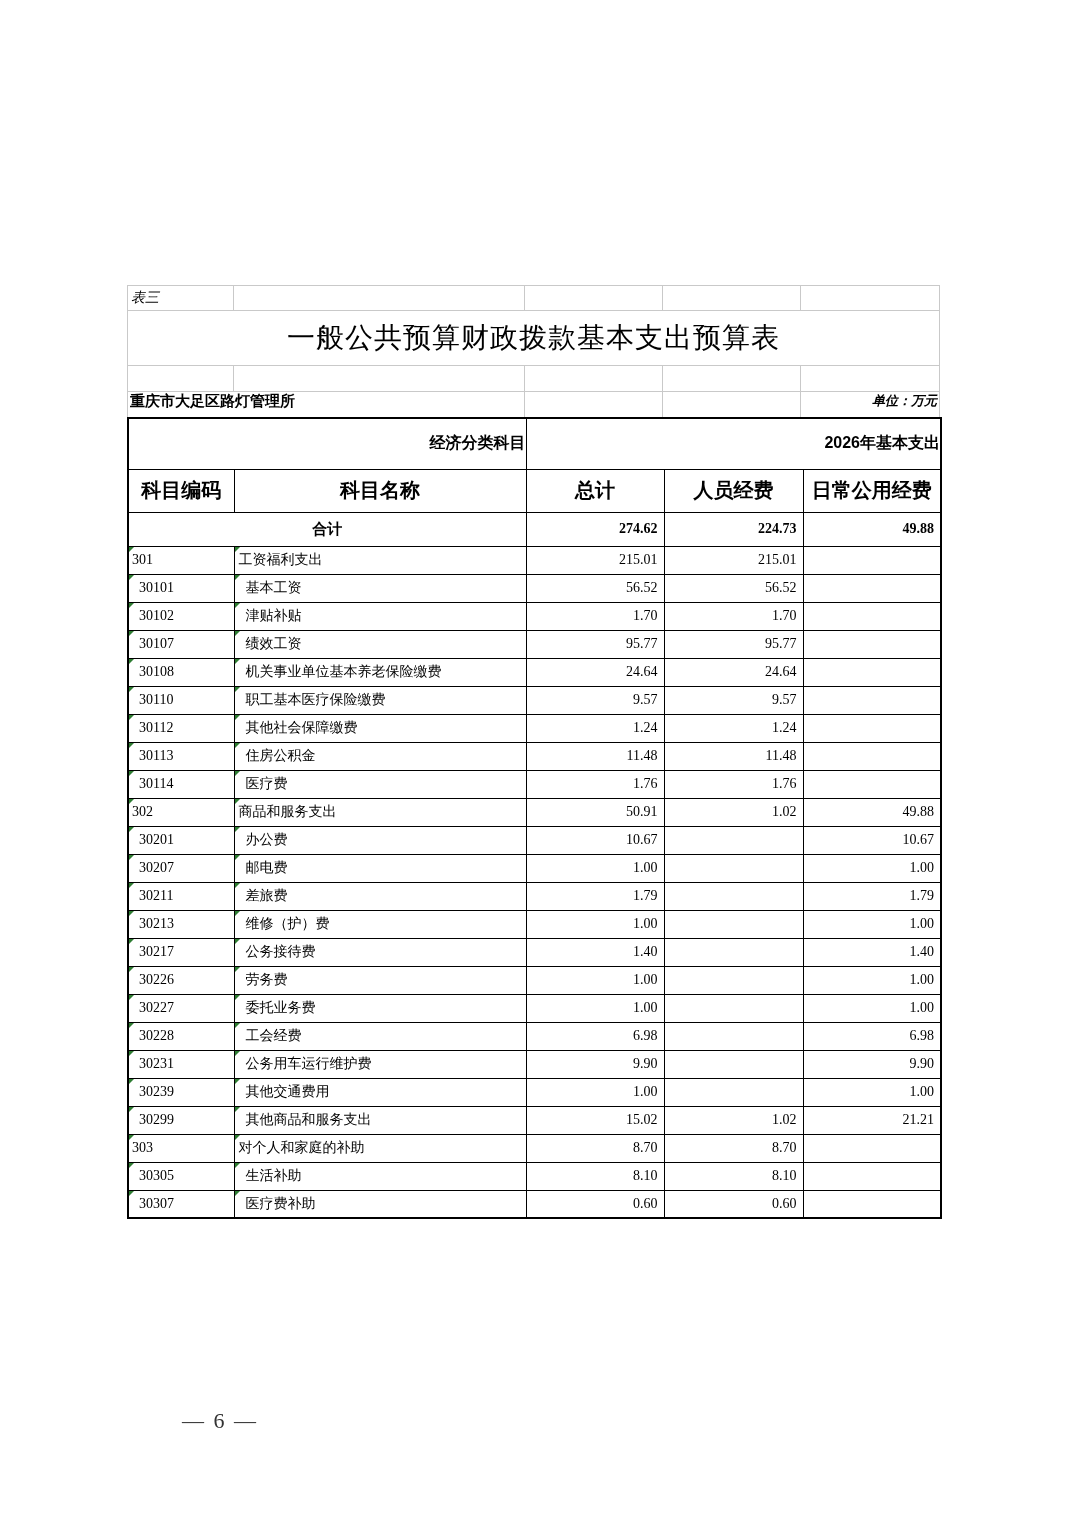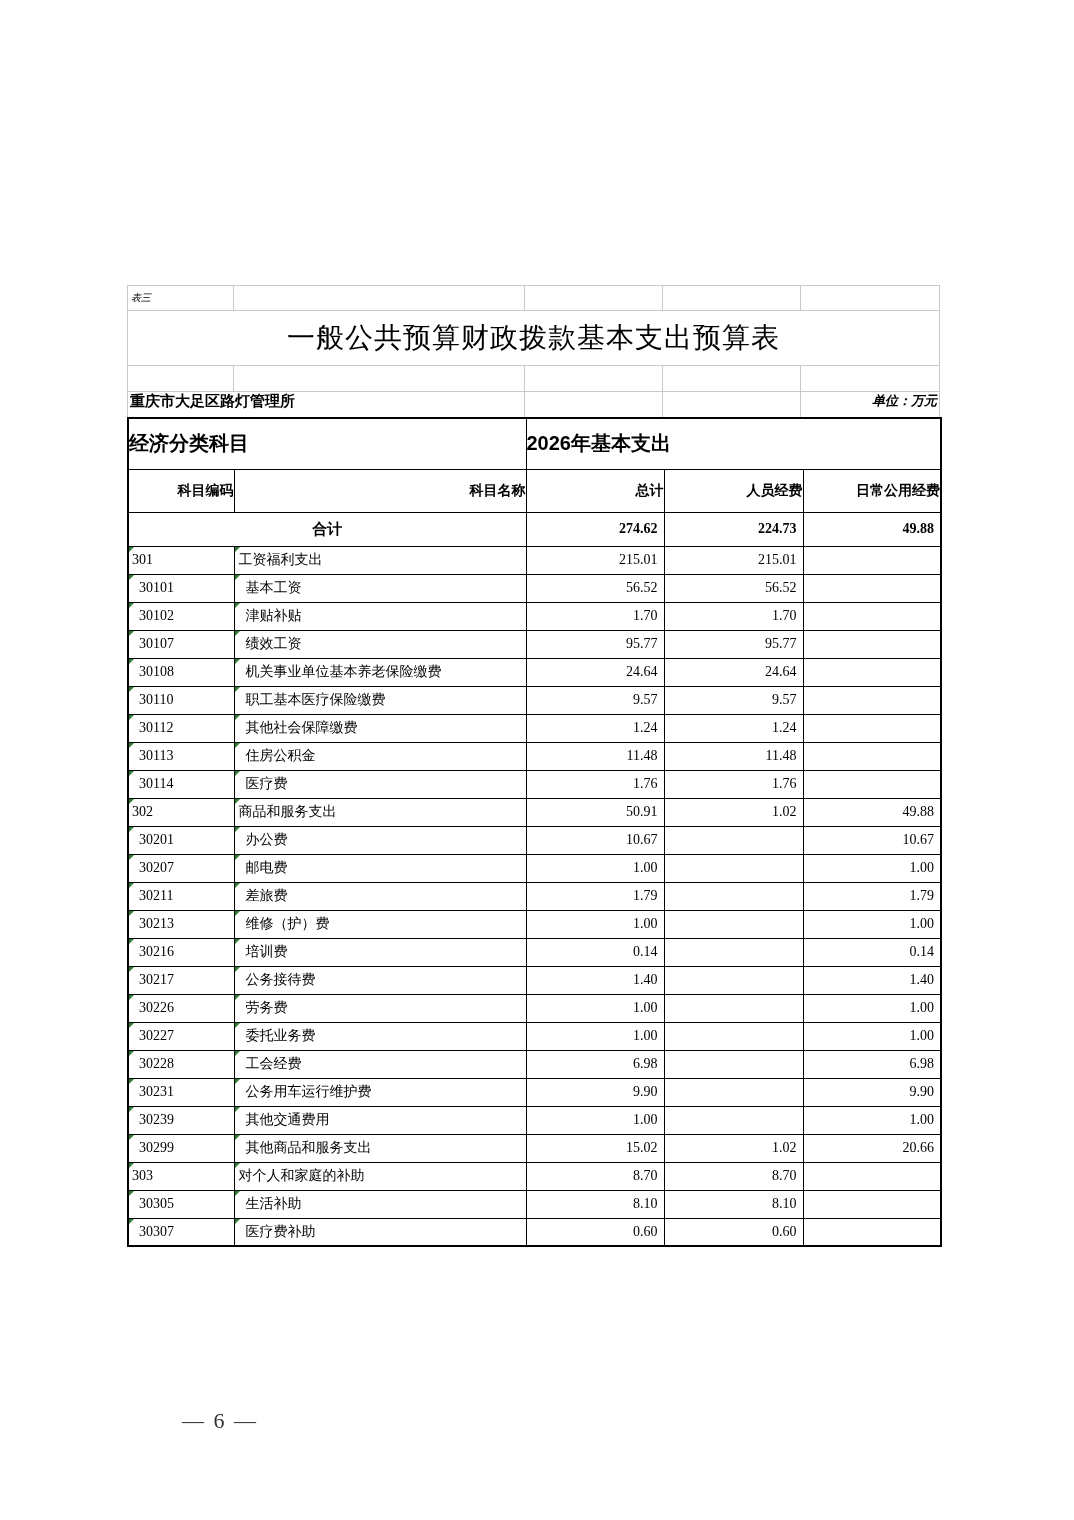--- a/index.html
+++ b/index.html
@@ -9,44 +9,44 @@
     overflow:hidden;
   }
   .sheet { position:absolute; left:127px; top:285px; width:813px; }
 
   
   .grid-row { display:flex; box-sizing:border-box; border-left:1px solid var(--grid-gray); border-right:1px solid var(--grid-gray); }
   .grid-row .gc { box-sizing:border-box; border-right:1px solid var(--grid-gray); height:100%; }
   .grid-row .gc:last-child { border-right:none;font-style:italic; }
   .row-a { height:26px; border-top:1px solid var(--grid-gray); border-bottom:1px solid var(--grid-gray); }
   .row-a .gc { display:flex; align-items:center; }
-  .corner-label { font-size:10px; padding-left:3px; font-style:italic; }
+  .corner-label { font-size:14px; padding-left:3px; font-style:italic; }
   .title-row {
     height:55px; display:flex; align-items:center; justify-content:center;
     border-bottom:1px solid var(--grid-gray);
     font-family:"Liberation Sans","DejaVu Sans",sans-serif;
     font-weight:normal; font-size:28px; letter-spacing:1px;
     box-sizing:border-box; border-left:1px solid var(--grid-gray); border-right:1px solid var(--grid-gray);
   }
   .row-empty { height:26px; border-bottom:1px solid var(--grid-gray); }
   .row-org { height:25px; align-items:center; }
   .row-org .org-cell { display:flex; align-items:flex-start; }
   .org-name { font-family:"Liberation Sans","DejaVu Sans",sans-serif; font-weight:bold; font-size:15px; padding-left:2px; }
   .unit-note { justify-content:flex-end; font-size:13px; font-weight:600; padding-right:2px; }
 
   
   .w1 { width:106px; } .w2 { width:292px; } .w3 { width:138px; }
   .w4 { width:139px; } .w5 { width:138px; } .w12 { width:398px; }
 
   
   table.main { border-collapse:collapse; width:813px; table-layout:fixed; border:2px solid #000; }
   table.main td, table.main th { border:1px solid #000; padding:0; vertical-align:middle; box-sizing:border-box; }
-  .hdr1 td { height:51px; text-align:left; font-weight:bold; font-size:20px;
+  .hdr1 td { height:51px; text-align:right; font-weight:bold; font-size:16px;
              font-family:"Liberation Sans","DejaVu Sans",sans-serif; }
-  .hdr2 td { height:43px; text-align:right; font-weight:bold; font-size:14px;
+  .hdr2 td { height:43px; text-align:center; font-weight:bold; font-size:20px;
              font-family:Liberation Mono, monospace; border-bottom:2px solid #000; }
   .total-row td { height:34px; font-weight:bold; font-size:15px; border-bottom:2px solid #000; }
   .total-label { text-align:center; }
   .num { text-align:right; padding-right:6px !important; font-size:14px; }
   .total-row .num { font-size:14px; }
   .data-row td { height:28px; font-size:14px; }
   .cell-code { position:relative; text-align:left; padding-left:10px !important;margin-top:7px; }
   .cell-name { position:relative; text-align:left; padding-left:11px !important; }
   tr.lv1 .cell-code { padding-left:3px !important; }
   tr.lv1 .cell-name { padding-left:4px !important; }
@@ -315,33 +315,20 @@
     </td>
     <td class="cell-name">
       <span class="tri"></span>
       <span>维修（护）费</span>
     </td>
     <td class="num">1.00</td>
     <td class="num"></td>
     <td class="num">1.00</td>
   </tr>
 
-  <tr class="data-row">
-    <td class="cell-code">
-      <span class="tri"></span>
-      <span>30216</span>
-    </td>
-    <td class="cell-name">
-      <span class="tri"></span>
-      <span>培训费</span>
-    </td>
-    <td class="num">0.14</td>
-    <td class="num"></td>
-    <td class="num">0.14</td>
-  </tr>
 
   <tr class="data-row">
     <td class="cell-code">
       <span class="tri"></span>
       <span>30217</span>
     </td>
     <td class="cell-name">
       <span class="tri"></span>
       <span>公务接待费</span>
     </td>
@@ -424,21 +411,21 @@
     <td class="cell-code">
       <span class="tri"></span>
       <span>30299</span>
     </td>
     <td class="cell-name">
       <span class="tri"></span>
       <span>其他商品和服务支出</span>
     </td>
     <td class="num">15.02</td>
     <td class="num">1.02</td>
-    <td class="num">20.66</td>
+    <td class="num">21.21</td>
   </tr>
 
   <tr class="data-row lv1">
     <td class="cell-code">
       <span class="tri"></span>
       <span>303</span>
     </td>
     <td class="cell-name">
       <span class="tri"></span>
       <span>对个人和家庭的补助</span>

